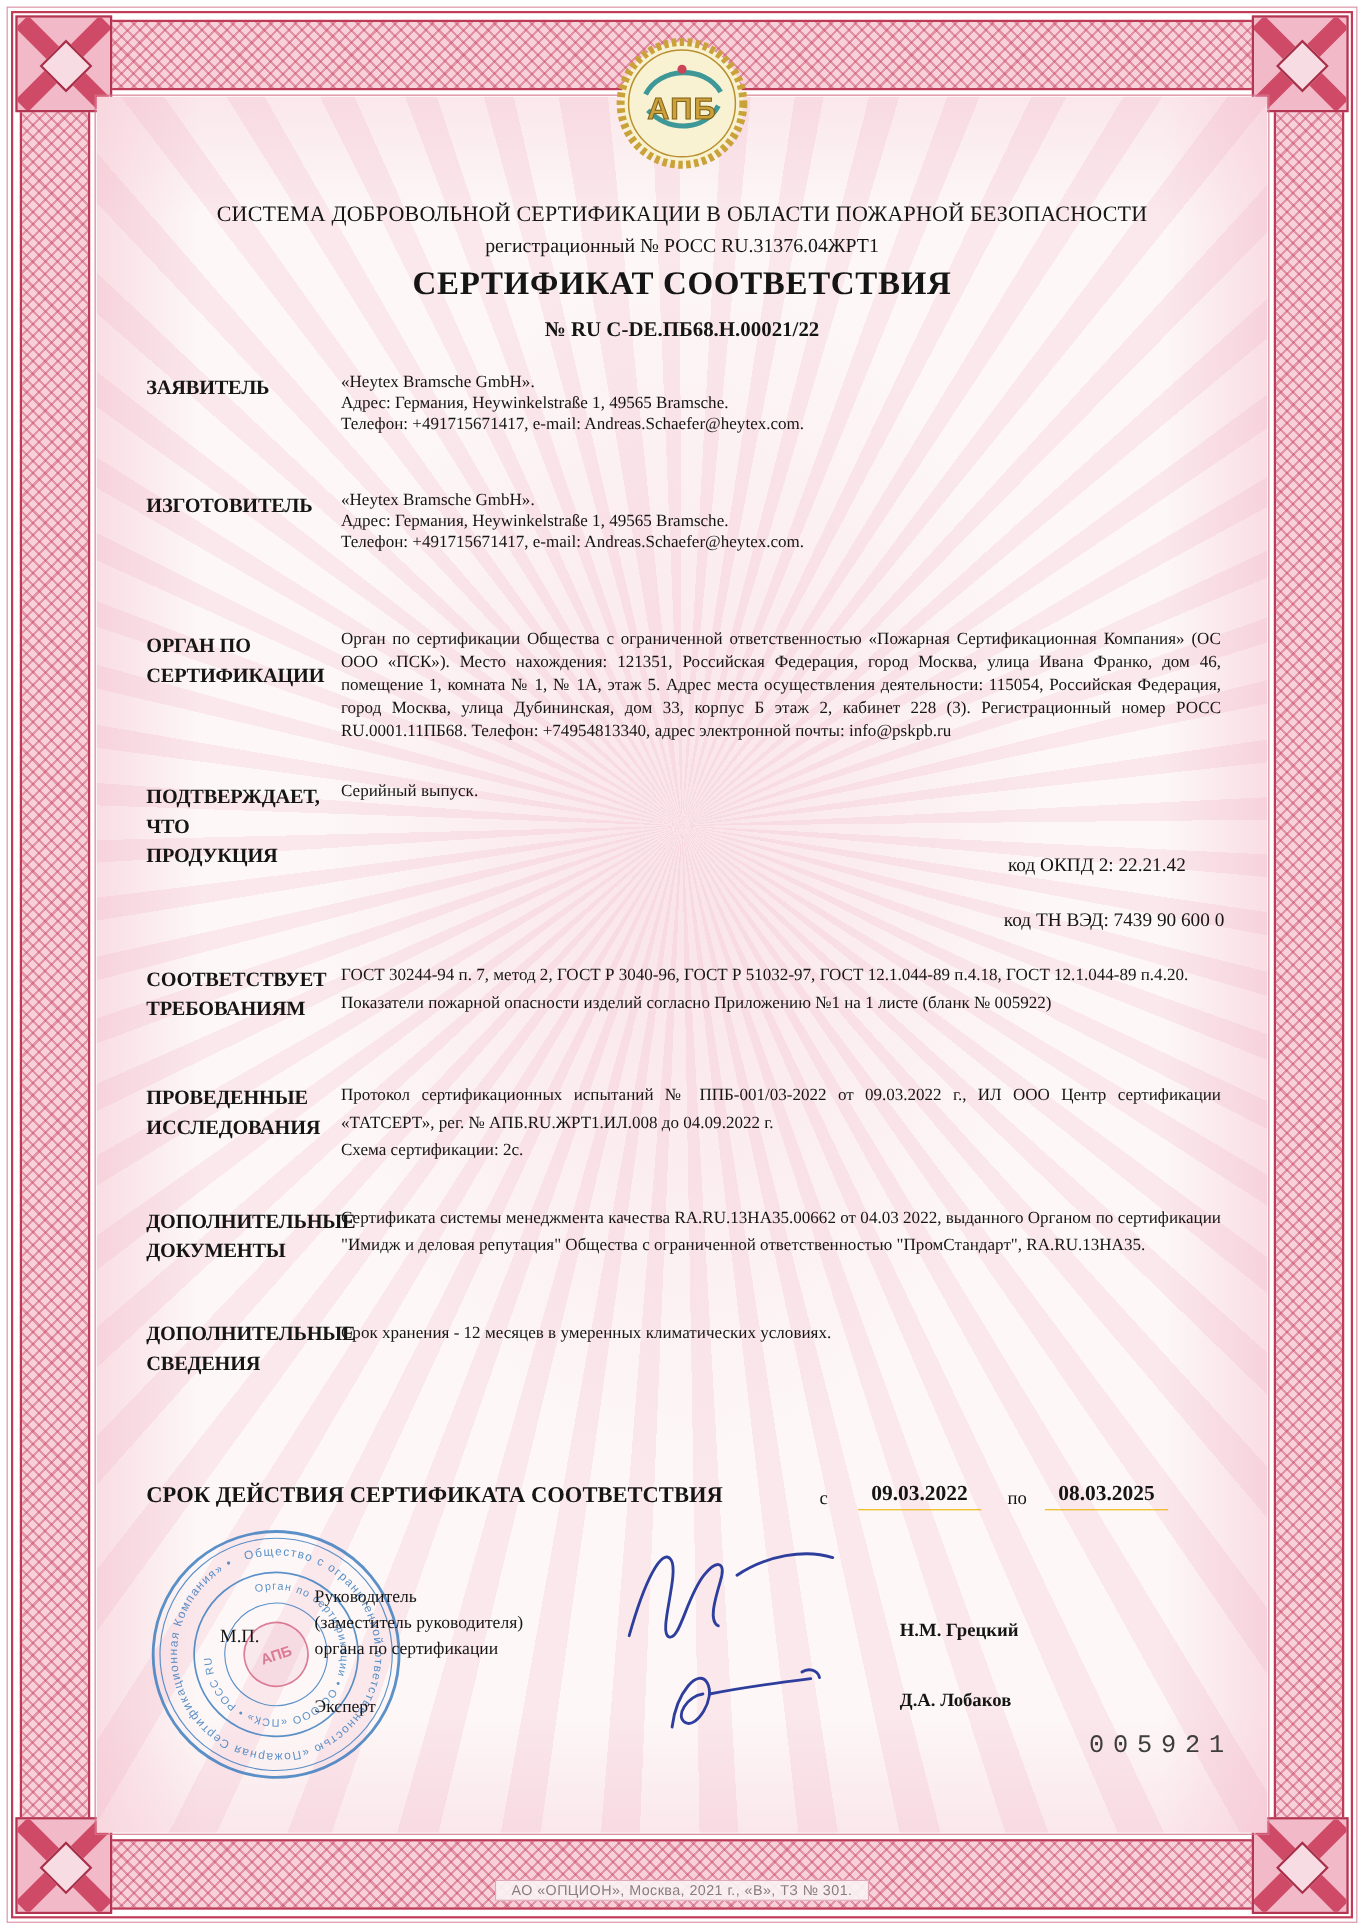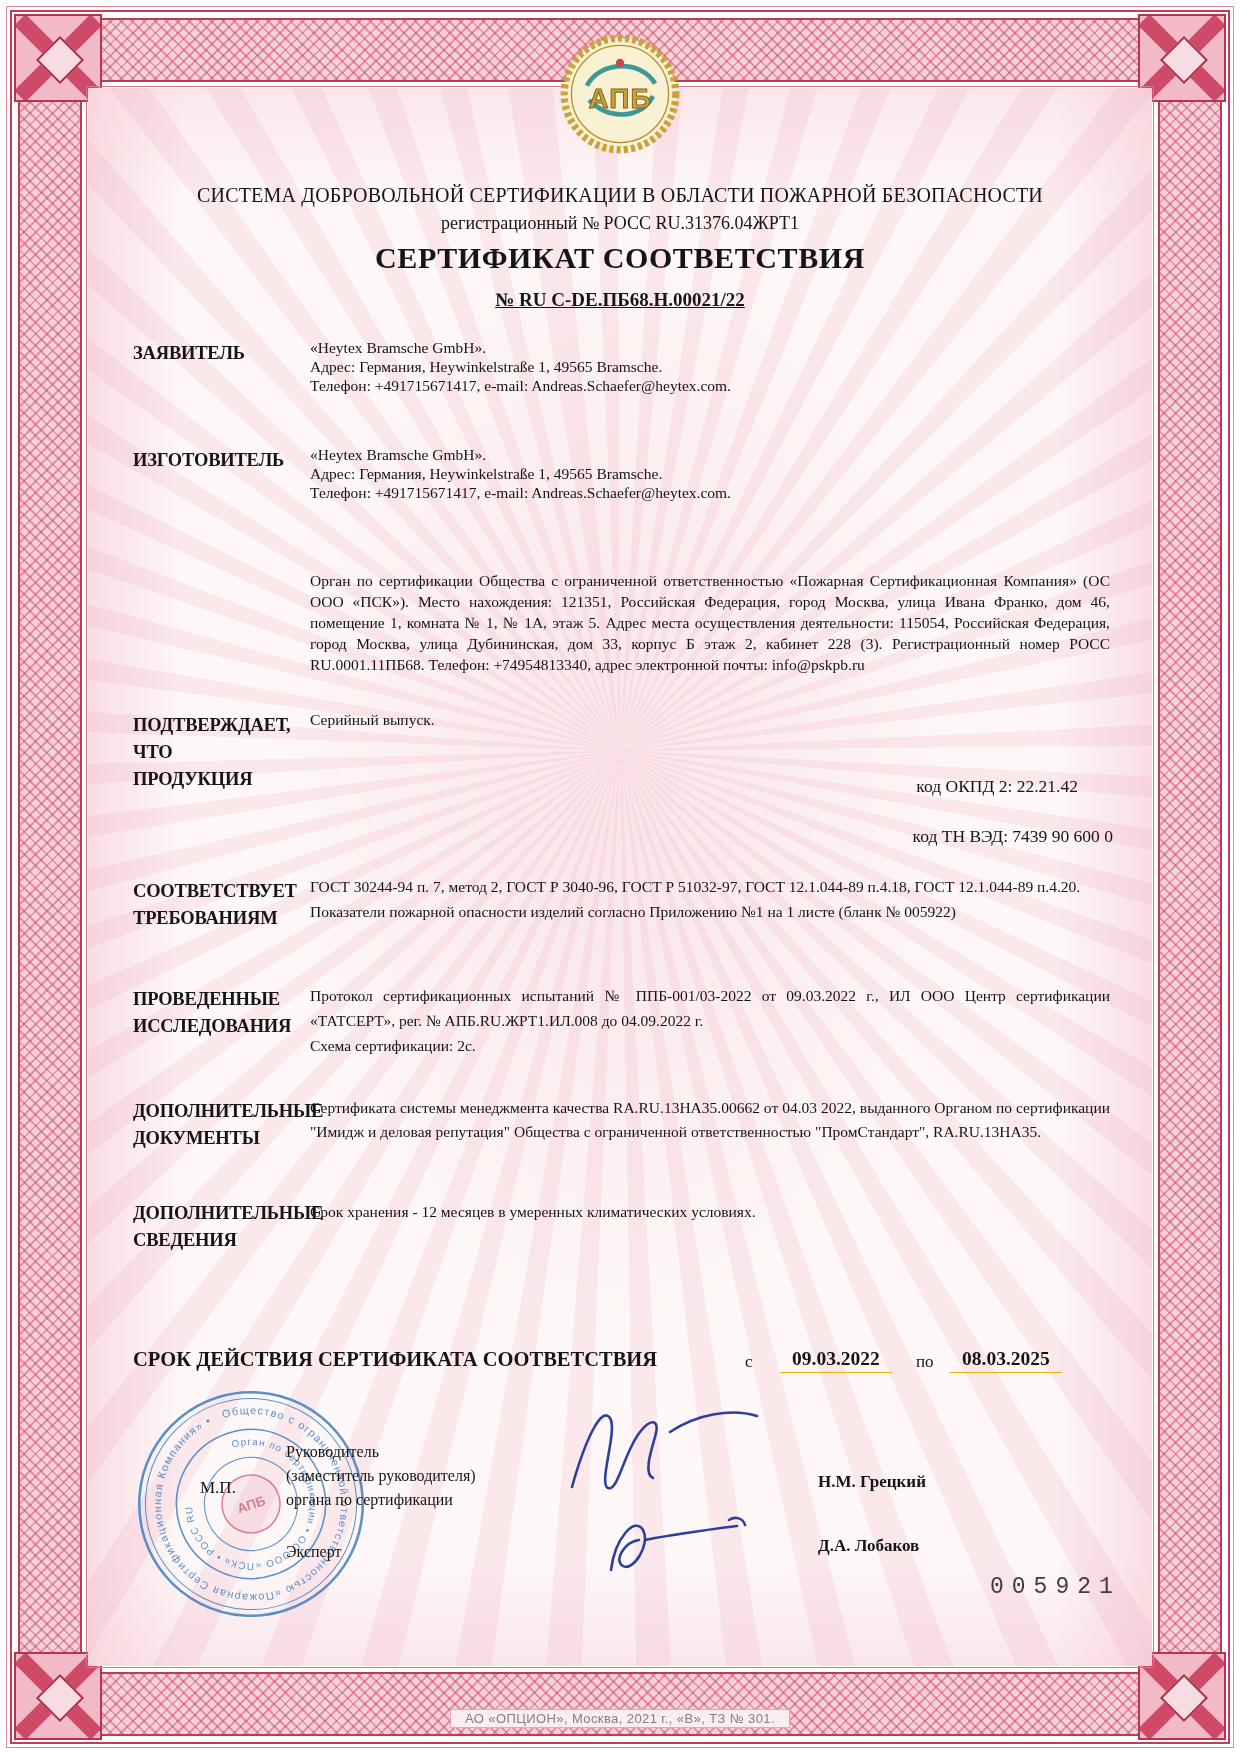--- a/index.html
+++ b/index.html
@@ -31,21 +31,21 @@
          repeating-conic-gradient(from -8deg at 50% 42%, rgba(238,168,190,0.20) 0deg 2.2deg, rgba(255,255,255,0) 2.2deg 5.6deg),
          linear-gradient(90deg, rgba(246,200,212,0.55) 0%, rgba(255,255,255,0) 9%, rgba(255,255,255,0) 91%, rgba(246,200,212,0.55) 100%),
          linear-gradient(180deg, rgba(246,200,212,0.35) 0%, rgba(255,255,255,0) 7%, rgba(255,255,255,0) 93%, rgba(246,200,212,0.35) 100%),
          #fdf8f7;}
 
   
   .hdr{position:absolute;left:110px;right:110px;text-align:center;white-space:nowrap;}
   .hdr-system{top:184px;font-size:20px;letter-spacing:0.2px;}
   .hdr-reg{top:213px;font-size:18px;}
   .hdr-title{top:241px;font-size:30px;font-weight:bold;letter-spacing:0.6px;}
-  .hdr-number{top:289px;font-size:19px;font-weight:bold;text-decoration:underline;}
+  .hdr-number{top:289px;font-size:19px;font-weight:bold;}
 
   
   .emblem{position:absolute;left:558px;top:32px;width:124px;height:124px;z-index:6;}
 
   
   .sec-label{position:absolute;left:133px;width:190px;font-weight:bold;font-size:18.5px;
              line-height:26px;letter-spacing:-0.2px;white-space:nowrap;}
   .sec-label.big{line-height:27px;}
   .sec-body{position:absolute;left:310px;width:800px;font-size:15.5px;}
   .just{text-align:justify;}
@@ -135,20 +135,24 @@
     <div>Телефон: +491715671417, e-mail: Andreas.Schaefer@heytex.com.</div>
   </div>
 
   <div class="sec-label" style="top:447px">ИЗГОТОВИТЕЛЬ</div>
   <div class="sec-body lh19" style="top:445px">
     <div>«Heytex Bramsche GmbH».</div>
     <div>Адрес: Германия, Heywinkelstraße 1, 49565 Bramsche.</div>
     <div>Телефон: +491715671417, e-mail: Andreas.Schaefer@heytex.com.</div>
   </div>
 
+  <div class="sec-label big" style="top:575px">
+    <div>ОРГАН ПО</div>
+    <div>СЕРТИФИКАЦИИ</div>
+  </div>
   <div class="sec-body lh21 just" style="top:570px">Орган по сертификации Общества с ограниченной ответственностью «Пожарная Сертификационная Компания» (ОС ООО «ПСК»). Место нахождения: 121351, Российская Федерация, город Москва, улица Ивана Франко, дом 46, помещение 1, комната № 1, № 1А, этаж 5. Адрес места осуществления деятельности: 115054, Российская Федерация, город Москва, улица Дубининская, дом 33, корпус Б этаж 2, кабинет 228 (3). Регистрационный номер РОСС RU.0001.11ПБ68. Телефон: +74954813340, адрес электронной почты: info@pskpb.ru</div>
 
   <div class="sec-label big" style="top:712px">
     <div>ПОДТВЕРЖДАЕТ,</div>
     <div>ЧТО</div>
     <div>ПРОДУКЦИЯ</div>
   </div>
   <div class="sec-body lh23" style="top:708px">
     <div>Серийный выпуск.</div>
   </div>

